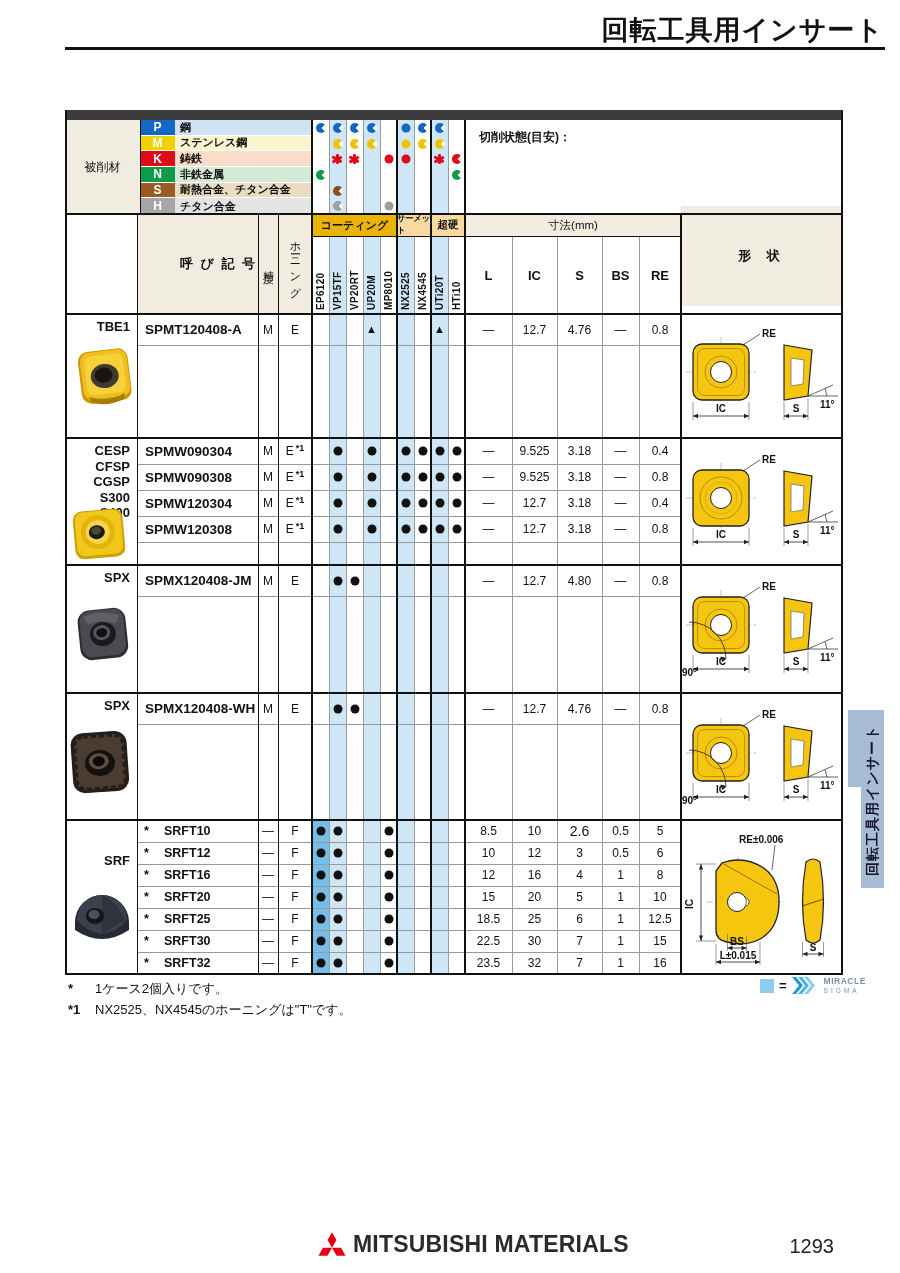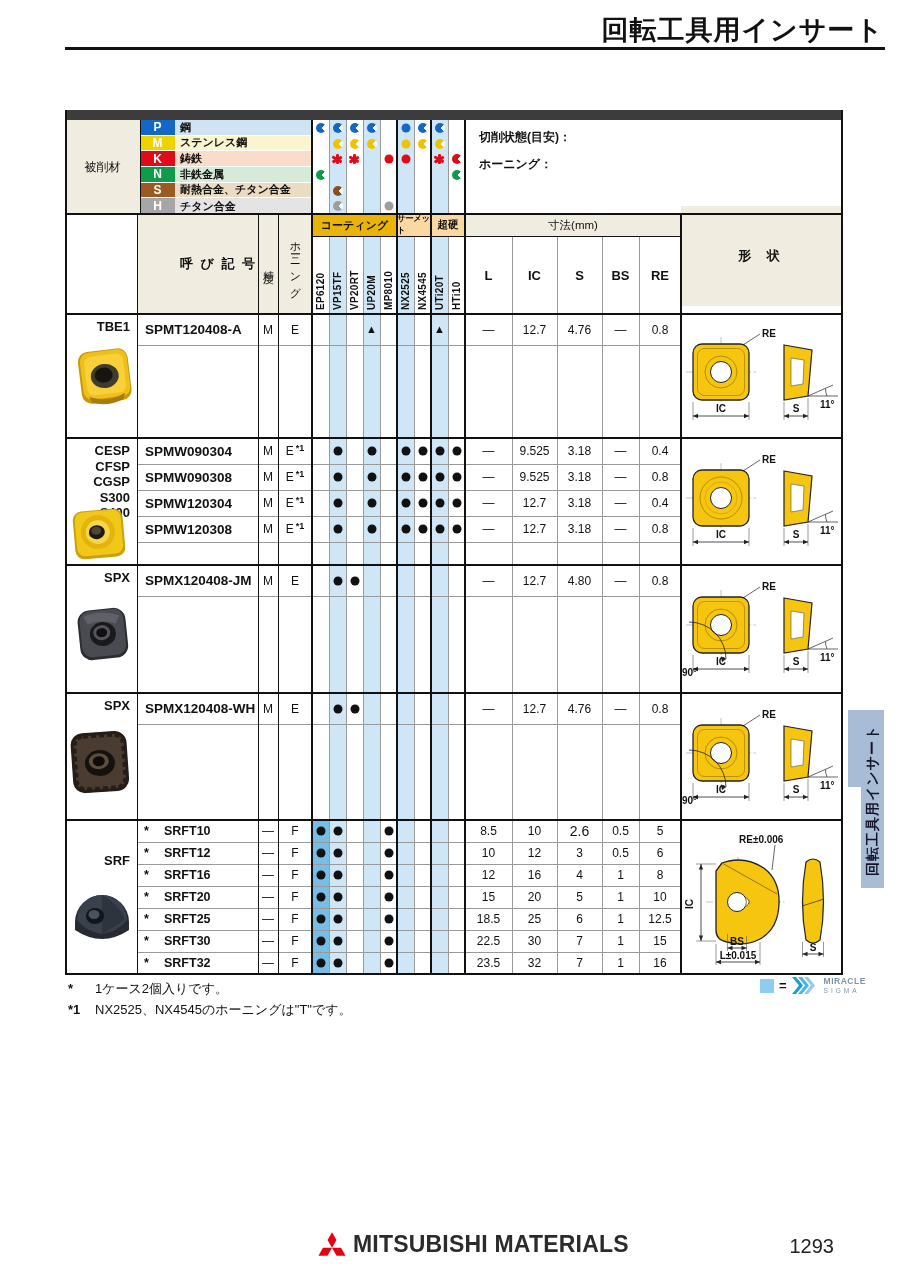--- a/index.html
+++ b/index.html
@@ -149,21 +149,20 @@
         <span class="sq pac" style="background:conic-gradient(from 50deg,#fff 0 80deg,#8d4f1a 80deg 360deg)"></span>
       </div>
       <div style="position: absolute; left: 272.5px; top: 96.1667px; width: 0px; height: 0px;">
         <span class="sq pac" style="background:conic-gradient(from 50deg,#fff 0 80deg,#9e9e9e 80deg 360deg)"></span>
       </div>
       <div style="position: absolute; left: 323.5px; top: 96.1667px; width: 0px; height: 0px;">
         <span class="sq dot" style="background:#9e9e9e"></span>
       </div>
       <div style="position: absolute; left: 402px; top: 10px; width: 374px; height: 94px; box-sizing: border-box; padding: 9px 0px 0px 12px; font-size: 12px; background: rgb(255, 255, 255);">
         <div style="font-weight:bold;">切削状態(目安)：</div>
-        <div style="font-weight:bold;margin-top:10px;">ホーニング：</div>
       </div>
       <div style="position: absolute; left: 72px; top: 104px; width: 121px; height: 100px; box-sizing: border-box; background: rgb(240, 236, 223); display: flex; align-items: center; justify-content: center; font-weight: bold; font-size: 13px; letter-spacing: 2px; padding-left: 42px;">呼 び 記 号</div>
       <div style="position: absolute; left: 193px; top: 104px; width: 20px; height: 100px; box-sizing: border-box; background: rgb(240, 236, 223); display: flex; align-items: center; justify-content: center; font-size: 11px;">
         <span class="vtext">精度</span>
       </div>
       <div style="position: absolute; left: 213px; top: 104px; width: 34px; height: 100px; box-sizing: border-box; background: rgb(240, 236, 223); display: flex; align-items: center; justify-content: center; font-size: 11px;">
         <span class="vtext">ホーニング</span>
       </div>
       <div style="position: absolute; left: 247px; top: 104px; width: 85px; height: 22px; box-sizing: border-box; background: #eab308; display: flex; align-items: center; justify-content: center; font-size: 11px; font-weight: 600;">コーティング</div>
       <div style="position: absolute; left: 332px; top: 104px; width: 34px; height: 22px; box-sizing: border-box; background: rgb(249, 216, 162); display: flex; align-items: center; justify-content: center; font-size: 8.5px; font-weight: 600; letter-spacing: -0.5px;">サーメット</div>

